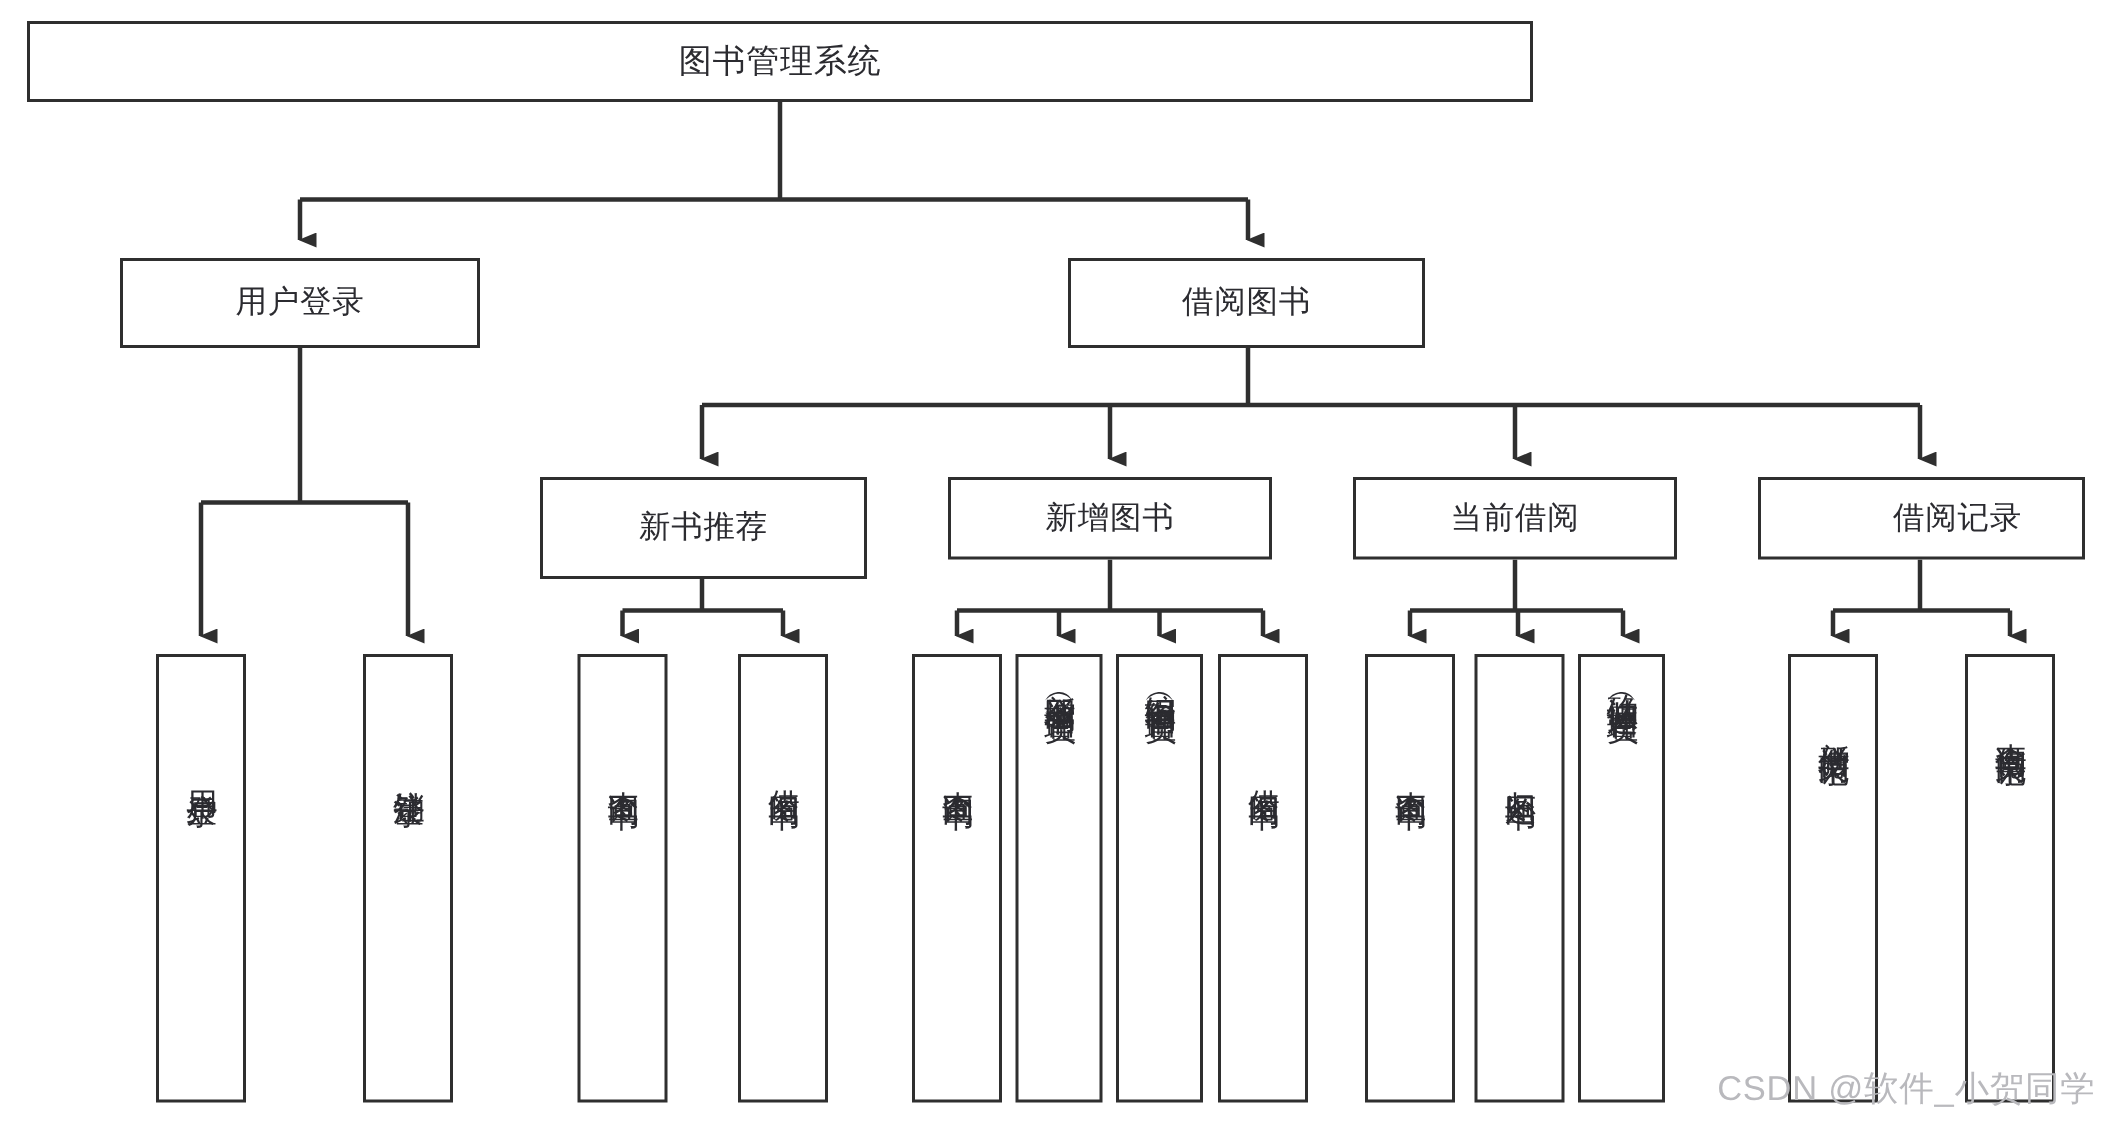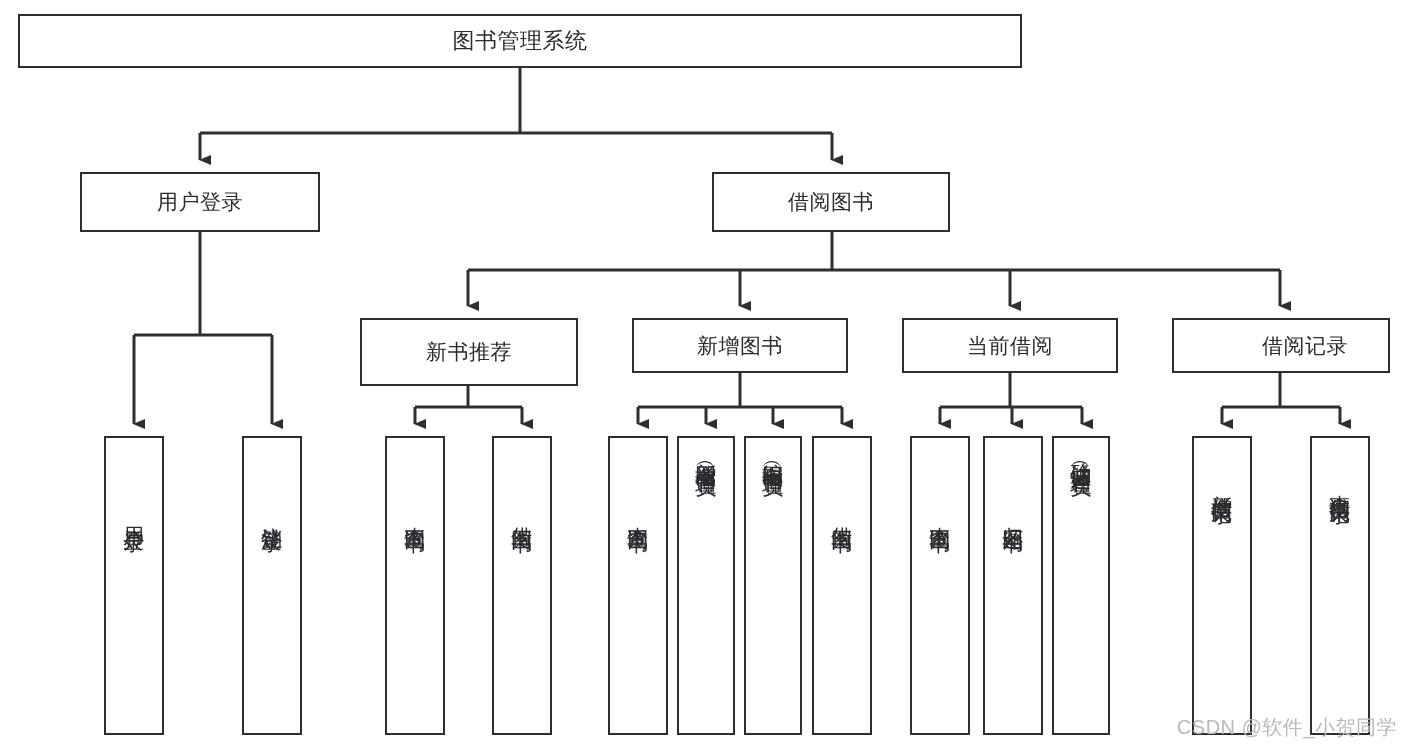--- a/index.html
+++ b/index.html
@@ -72,21 +72,21 @@
   }
   .node.vert.tall .label {
     max-height: 280px;
   }
 
   
   #watermark {
     position: absolute;
     right: 8px;
     bottom: 6px;
-    font-size: 20px;
+    font-size: 23px;
     color: #b9b9bd;
     letter-spacing: 0.5px;
     z-index: 5;
     user-select: none;
     white-space: nowrap;
   }
 </style>
 </head>
 <body>
 

